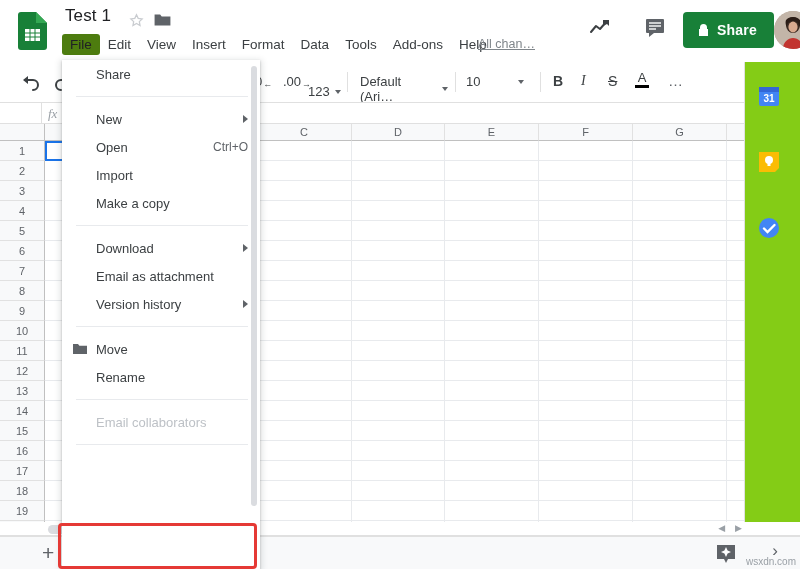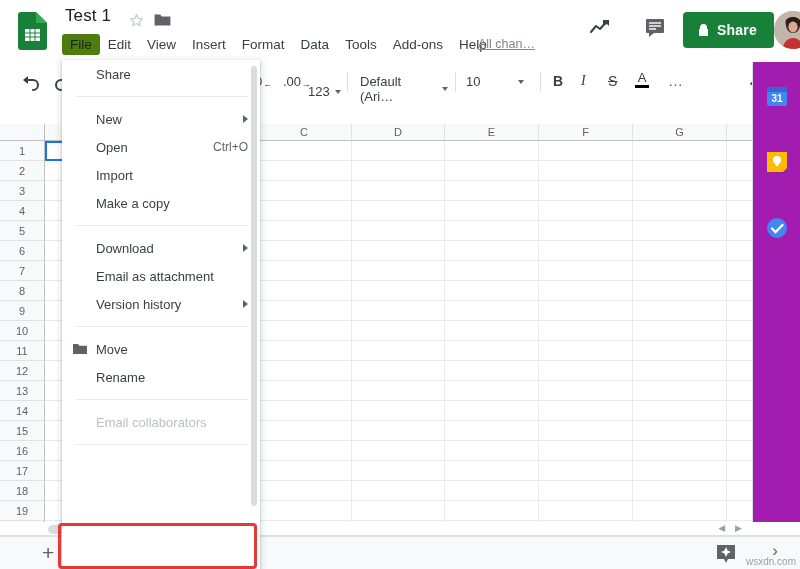--- a/index.html
+++ b/index.html
@@ -78,21 +78,21 @@
 
   
   .sheetbar { position:absolute; left:0; top:536px; width:800px; height:33px; background:#f8f9fa;
       border-top:1px solid #e0e0e0; }
   .plus-btn { position:absolute; left:42px; top:7px; font-size:21px; color:#5f6368; line-height:18px; }
   .explore-btn { position:absolute; right:62px; top:5px; width:24px; height:24px; }
   .chev-right { position:absolute; right:22px; top:4px; font-size:17px; color:#5f6368; }
   .watermark { position:absolute; right:4px; bottom:2px; font-size:10px; color:#9aa0a6; }
 
   
-  .rail { position:absolute; right:0; top:62px; width:48px; height:460px; background:#a21caf;
+  .rail { position:absolute; right:0; top:62px; width:56px; height:460px; background:#84cc16;
       border-left:1px solid #e0e0e0; }
   .rail-icon { position:absolute; left:12px; width:24px; height:24px; }
 
   
   .menu { position:absolute; left:62px; top:60px; width:198px; height:509px;
       background:#fff; box-shadow:0 2px 6px 2px rgba(60,64,67,.15), 0 1px 2px rgba(60,64,67,.3); z-index:40; }
   .menu-row { position:relative; height:28px; display:flex; align-items:center; cursor:default; }
   .menu-label { position:absolute; left:34px; font-size:13px; color:#3c4043; white-space:nowrap; }
   .menu-label.disabled { color:#bdc1c6; }
   .menu-short { position:absolute; right:12px; font-size:12px; color:#5f6368; }
@@ -225,20 +225,25 @@
       <span style="font-size:13px; line-height:13px;">A</span>
       <span style="display:block; width:14px; height:3px; background:#000; margin-top:1px;"></span>
     </div>
     <div class="tb" style="left:668px; top:10px; font-size:15px; color:#5f6368; letter-spacing:1px;">…</div>
 
     <svg class="tb" style="left:748px; top:11px; width:18px; height:18px;" viewBox="0 0 18 18">
       <path fill="none" stroke="#3c4043" stroke-width="1.8" stroke-linecap="round" d="M3 11l6-5 6 5"></path>
     </svg>
   </div>
 
+  <div class="formulabar">
+    <div class="namebox"></div>
+    <div class="fx">fx</div>
+    <div class="fx-div"></div>
+  </div>
 
   <div class="grid-wrap">
     <div class="corner"></div>
 
     <div class="colhdr-row">
       <div class="colhdr" style="width:99px;"></div>
       <div class="colhdr" style="width:113px;"></div>
       <div class="colhdr" style="width:95px;">C</div>
       <div class="colhdr" style="width:93px;">D</div>
       <div class="colhdr" style="width:94px;">E</div>

